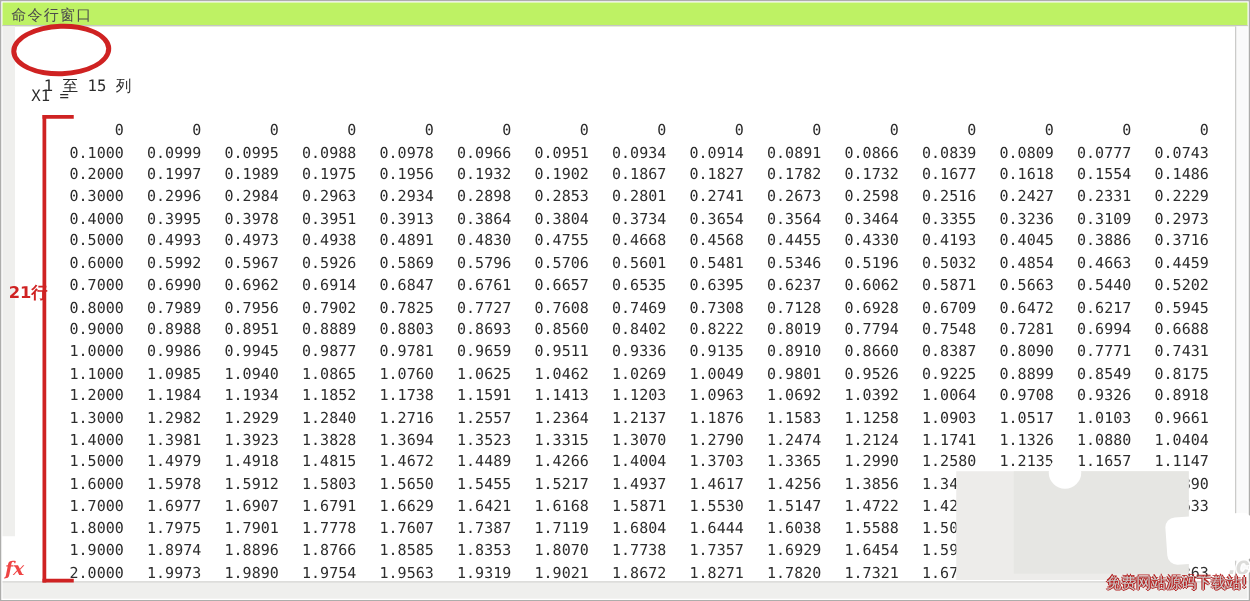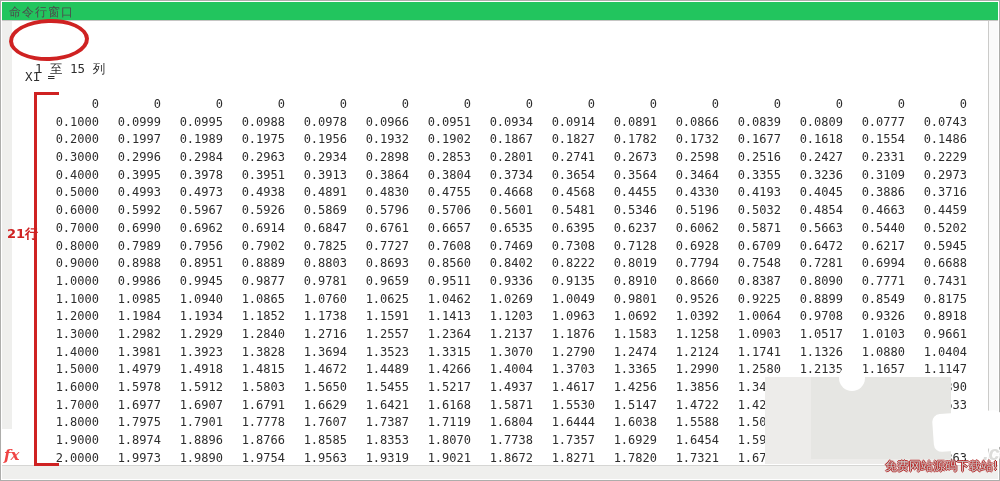--- a/index.html
+++ b/index.html
@@ -1,19 +1,19 @@
 <!DOCTYPE html>
 <html><head>
 <meta charset="utf-8">
 <style>
   html,body{margin:0;padding:0;}
   body{width:1000px;height:481px;position:relative;overflow:hidden;
        font-family:"DejaVu Sans",sans-serif;background:#ffffff;}
   .window{position:absolute;inset:0;border:1px solid #adadab;background:#fff;box-sizing:border-box;}
-  .titlebar{position:absolute;left:1px;top:1px;right:1px;height:18px;background:#22c55e;
+  .titlebar{position:absolute;left:1px;top:1px;right:1px;height:18px;background:#bef264;
             border-bottom:1px solid #c6c6c4;}
   .title{position:absolute;left:7px;top:2px;font-size:12px;color:#4c4c4c;letter-spacing:1px;}
   .gutter{position:absolute;left:1px;top:20px;width:10px;height:408px;background:#efefed;}
   .scrollbar{position:absolute;right:1px;top:20px;width:9px;height:447px;
              border-left:1px solid #cbcbc9;background:#fafafa;}
   .statusbar{position:absolute;left:1px;right:1px;bottom:1px;height:13px;
              background:#efefed;border-top:1px solid #d6d6d4;}
   .mono{font-family:"DejaVu Sans Mono","Liberation Mono",monospace;color:#2d2d2d;}
   .varline{position:absolute;left:24px;top:28px;font-size:12.5px;margin-top:40px;}
   .colsline{position:absolute;left:34px;top:60px;font-size:12.5px;}

